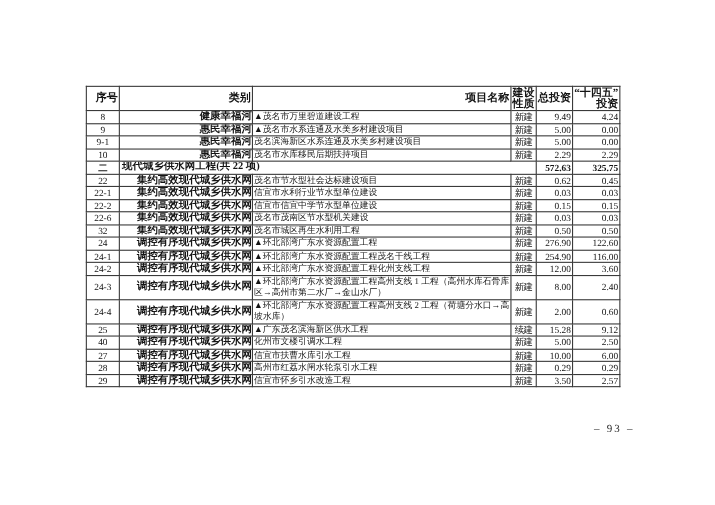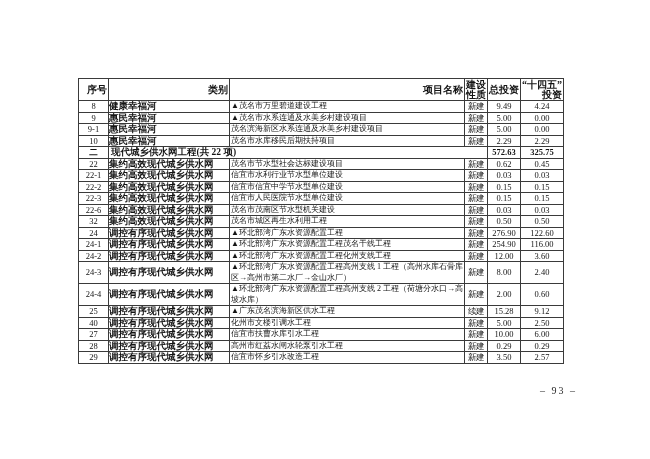--- a/index.html
+++ b/index.html
@@ -29,29 +29,29 @@
   .tbl th{
     font-size:10px;font-weight:bold;
     line-height:10px;text-align:right;
   }
   .pre{white-space:pre-line;margin-top:30px;}
   .tbl tbody tr{height:11.5px;}
   .tbl td{font-size:9px;line-height:10.5px;text-align:center;}
   td.idx{font-size:8.5px;}
   td.category{
     font-weight:bold;font-size:9.5px;
-    text-align:left;padding:0;
+    text-align:right;padding:0;
     letter-spacing:0;
   }
   td.name{
     text-align:left;font-size:8px;line-height:10.5px;
     padding:0 1px;
   }
   td.nature{font-size:8.5px;letter-spacing:-0.5px;}
-  td.num{font-size:8.5px;}
+  td.num{font-size:8.5px;text-align:right;}
   tr.section td{font-weight:bold;}
   td.merged{
     text-align:left;font-size:9.5px;font-weight:bold;padding-left:2px;
   }
   .pageno{
     position:absolute;
     left:540px;top:385px;width:70px;
     font-size:10px;letter-spacing:2px;
     color:#2b2b2b;text-align:left;
   }
@@ -138,28 +138,20 @@
         </tr>
         <tr>
           <td colspan="1" class="idx">22-2</td>
           <td colspan="1" class="category">集约高效现代城乡供水网</td>
           <td colspan="1" class="name">信宜市信宜中学节水型单位建设</td>
           <td colspan="1" class="nature">新建</td>
           <td colspan="1" class="num">0.15</td>
           <td colspan="1" class="num">0.15</td>
         </tr>
         <tr>
-          <td colspan="1" class="idx">22-3</td>
-          <td colspan="1" class="category">集约高效现代城乡供水网</td>
-          <td colspan="1" class="name">信宜市人民医院节水型单位建设</td>
-          <td colspan="1" class="nature">新建</td>
-          <td colspan="1" class="num">0.15</td>
-          <td colspan="1" class="num">0.15</td>
-        </tr>
-        <tr>
           <td colspan="1" class="idx">22-6</td>
           <td colspan="1" class="category">集约高效现代城乡供水网</td>
           <td colspan="1" class="name">茂名市茂南区节水型机关建设</td>
           <td colspan="1" class="nature">新建</td>
           <td colspan="1" class="num">0.03</td>
           <td colspan="1" class="num">0.03</td>
         </tr>
         <tr>
           <td colspan="1" class="idx">32</td>
           <td colspan="1" class="category">集约高效现代城乡供水网</td>

